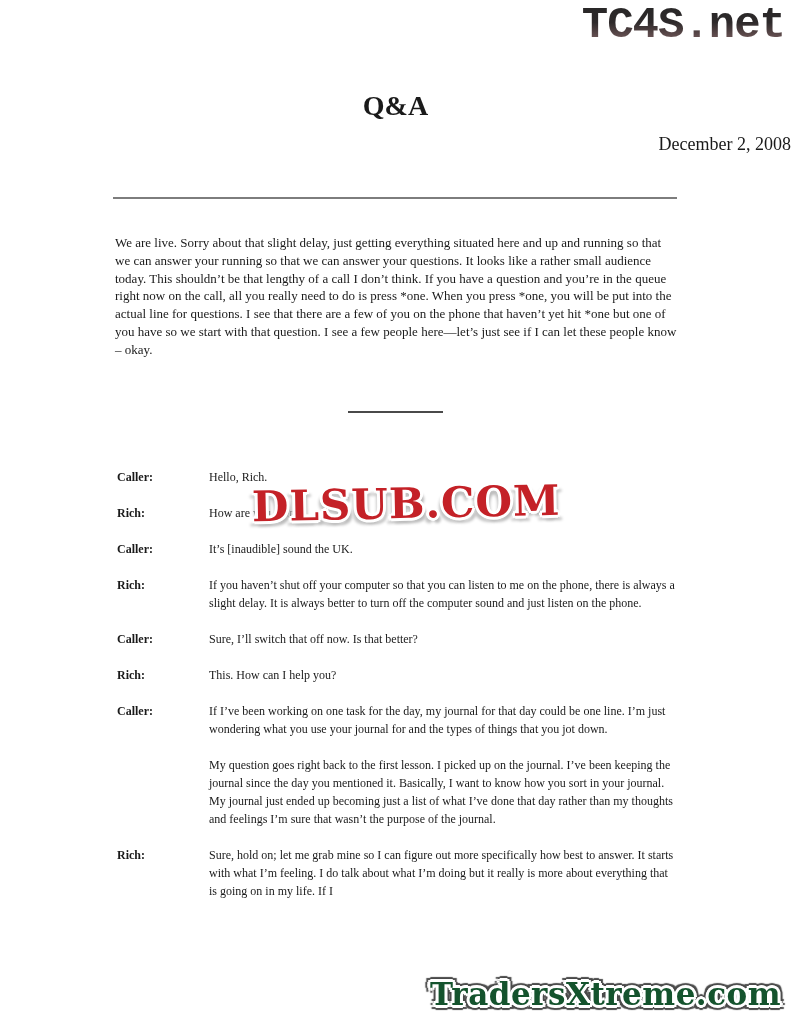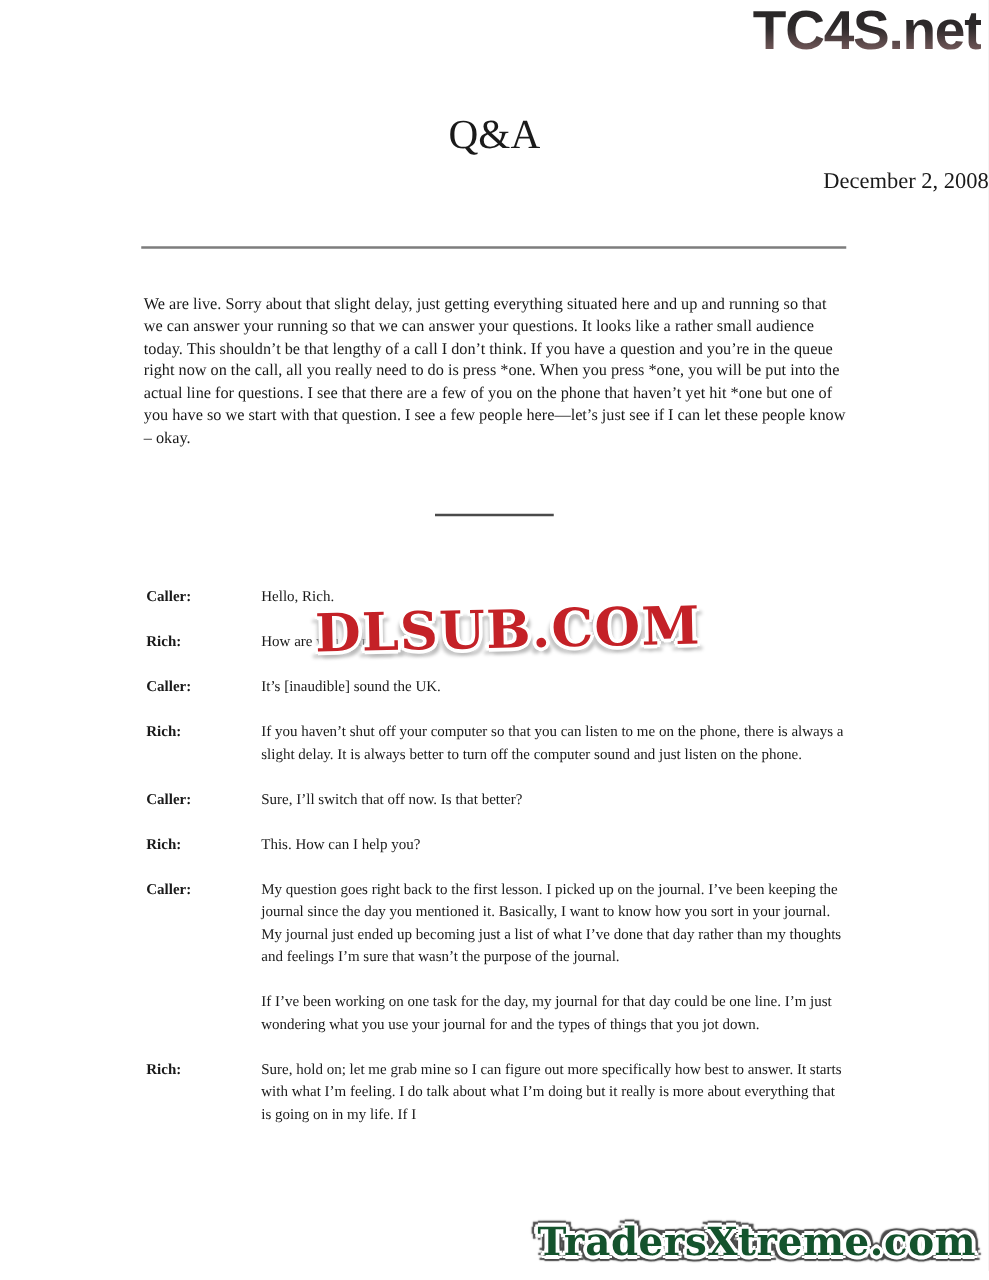--- a/index.html
+++ b/index.html
@@ -9,35 +9,35 @@
     margin:0 auto;
     background:#ffffff;
     overflow:hidden;
     font-family:"Liberation Serif", serif;
     color:#1a1a1a;
   }
 
   
   .tc4s{
     position:absolute; top:0px; right:6px;
-    font-family:Liberation Sans, sans-serif;
+    font-family:Liberation Mono, monospace;
     font-weight:bold;
     font-size:44px;
     letter-spacing:-1px;
     background:linear-gradient(180deg,#262626 0%,#2e2a2b 45%,#6d5556 78%,#a08484 100%);
     -webkit-background-clip:text;
     background-clip:text;
     color:transparent;
     text-shadow:0 0 0 rgba(0,0,0,0);
   }
 
   .title{
     position:absolute; top:90px; left:0; width:100%;
     text-align:center;
-    font-size:33px; font-weight:normal;
+    font-size:28px; font-weight:bold;
   }
   .date{
     position:absolute; top:134px; left:0; width:100%;
     text-align:right;
     font-size:18px;
   }
 
   .hr-full{
     position:absolute; top:197px; left:113px; width:564px;
     border:none; border-top:2px solid #7d7d7d; margin:0;
@@ -149,22 +149,22 @@
       </div>
       <div class="turn">
         <div class="speaker">Rich:</div>
         <div class="utterance">
           <p>This. How can I help you?</p>
         </div>
       </div>
       <div class="turn">
         <div class="speaker">Caller:</div>
         <div class="utterance">
+          <p>If I’ve been working on one task for the day, my journal for that day could be one line. I’m just wondering what you use your journal for and the types of things that you jot down.</p>
           <p>My question goes right back to the first lesson. I picked up on the journal. I’ve been keeping the journal since the day you mentioned it. Basically, I want to know how you sort in your journal. My journal just ended up becoming just a list of what I’ve done that day rather than my thoughts and feelings I’m sure that wasn’t the purpose of the journal.</p>
-          <p>If I’ve been working on one task for the day, my journal for that day could be one line. I’m just wondering what you use your journal for and the types of things that you jot down.</p>
         </div>
       </div>
       <div class="turn">
         <div class="speaker">Rich:</div>
         <div class="utterance">
           <p>Sure, hold on; let me grab mine so I can figure out more specifically how best to answer. It starts with what I’m feeling. I do talk about what I’m doing but it really is more about everything that is going on in my life. If I</p>
         </div>
       </div>
     </div>
 

